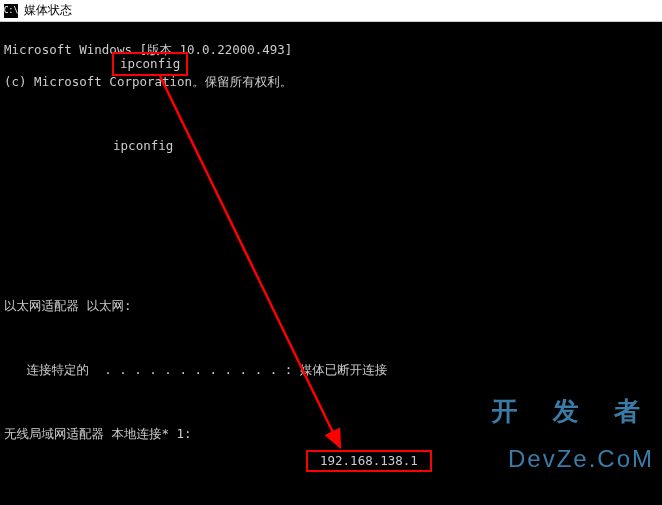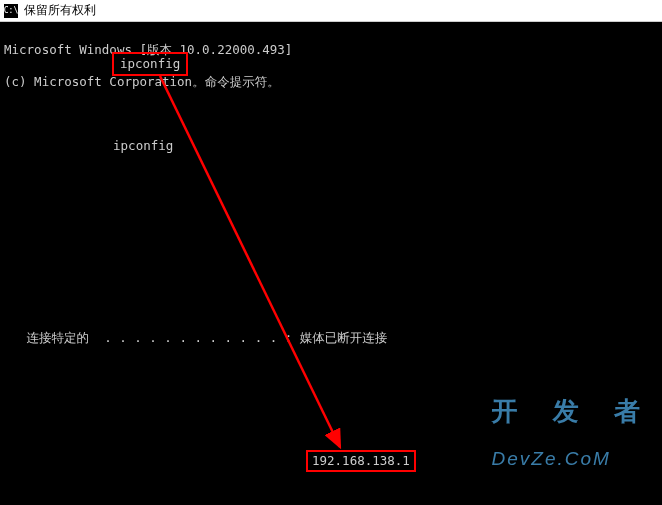--- a/index.html
+++ b/index.html
@@ -57,71 +57,72 @@
     }
     .ipconfig-wrapper {
       position: absolute;
       top: 30px;
       left: 112px;
     }
     .ipv4-wrapper {
       position: absolute;
       top: 428px;
       left: 306px;
-      padding: 1px 4px;
+      padding: 1px 12px;
     }
     .arrow-svg {
       position: absolute;
       top: 0;
       left: 0;
       pointer-events: none;
     }
     .watermark {
       position: absolute;
       right: 8px;
       bottom: 6px;
       color: #4da6e0;
       opacity: 0.75;
-      text-align: left;
+      text-align: right;
       font-family: Arial, sans-serif;
       pointer-events: none;
     }
     .watermark .wm1 {
       font-size: 26px;
       letter-spacing: 14px;
       font-weight: bold;
     }
     .watermark .wm2 {
-      font-size: 19px;
+      font-size: 24px;
       letter-spacing: 2px;
-      font-style: italic;
     }
   </style>
 </head>
 <body>
 
 <div class="titlebar">
   <span class="titlebar-icon">
       <span>C:\</span>
     </span>
-  <span>保留所有权利</span>
+  <span>媒体状态</span>
 </div>
 
 <div class="terminal">
 <div class="line">Microsoft Windows [版本 10.0.22000.493]</div>
-<div class="line">(c) Microsoft Corporation。命令提示符。</div>
+<div class="line">(c) Microsoft Corporation。保留所有权利。</div>
 <div class="line">&nbsp;</div>
 <div class="line"><span class="hidden-block" style="width:14px;height:12px"></span> <span class="hidden-block" style="width:80px;height:12px"></span> <span>ipconfig</span></div>
 <div class="line">&nbsp;</div>
 <div class="line">&nbsp;</div>
 <div class="line">&nbsp;</div>
 <div class="line">&nbsp;</div>
+<div class="line">以太网适配器 以太网:</div>
 <div class="line">&nbsp;</div>
 <div class="line">   <span>连接特定的</span><span>  . . . . . . . . . . . . :</span><span> 媒体已断开连接</span></div>
 <div class="line">&nbsp;</div>
+<div class="line">无线局域网适配器 本地连接* 1:</div>
 
 
 
 
 
 
 
 
 
 

